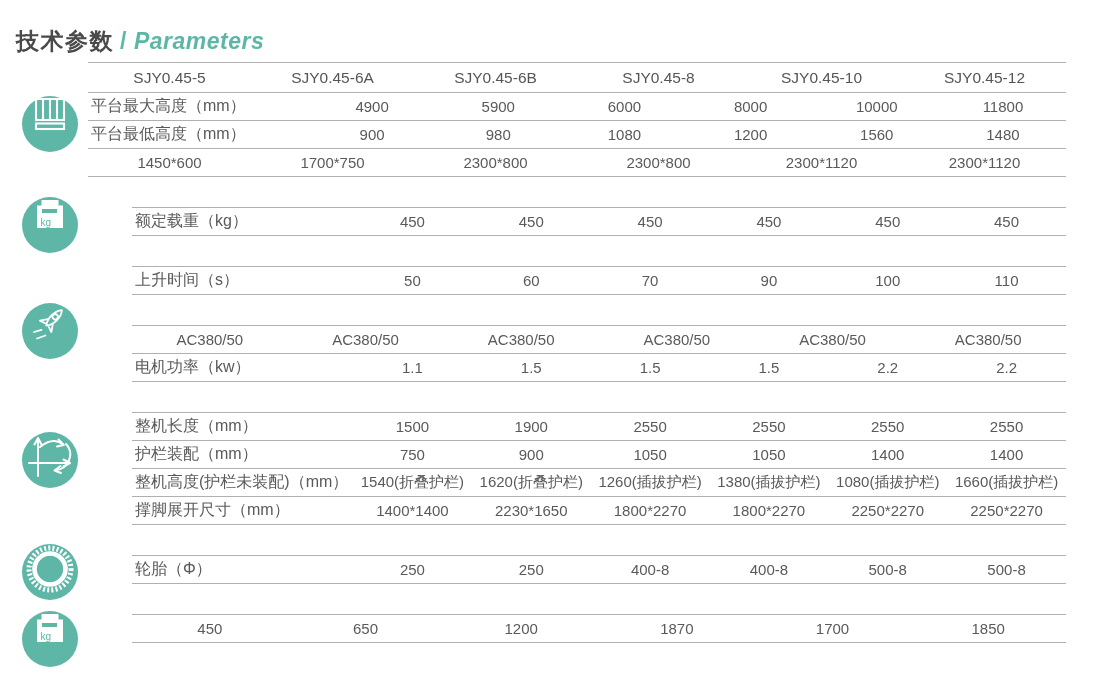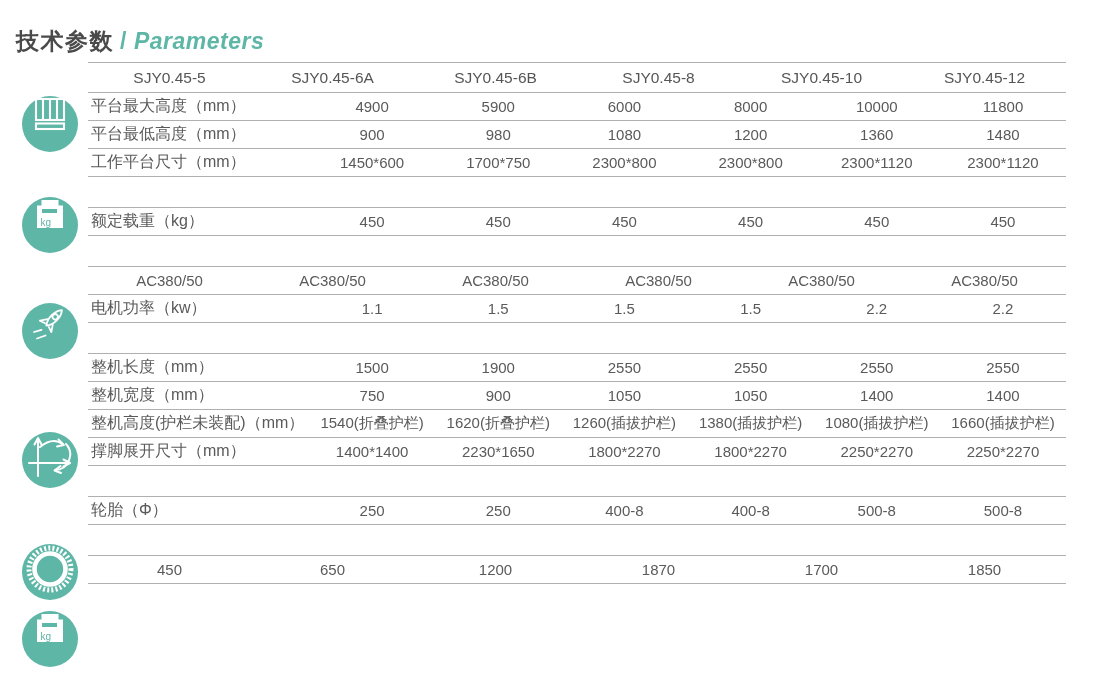--- a/index.html
+++ b/index.html
@@ -16,21 +16,21 @@
   .page-title .accent{color:#5eb6a7;letter-spacing:0.5px;font-style:italic;}
   .page-title .sep{color:#5eb6a7;margin:0 6px;}
   
   .icon-badge{
     position:absolute;left:22px;width:56px;height:56px;border-radius:50%;
     background:#5eb6a7;display:flex;align-items:flex-start;justify-content:center;
   }
   
   .spec-table{position:absolute;left:88px;top:62px;width:978px;}
   .section{border-top:1px solid #b0b0b0;}
-  .section.gap{margin-top:30px;}
+  .section.gap{margin-top:30px;margin-left:44px;}
   .row{display:flex;align-items:center;height:27px;border-bottom:1px solid #b0b0b0;}
   .row.header{height:29px;}
   .row-label{
     width:218px;flex:0 0 218px;padding-left:3px;font-size:16px;
     white-space:nowrap;color:#5a5a5a;
   }
   .cell{
     flex:1 1 0;text-align:center;font-size:15px;white-space:nowrap;color:#5a5a5a;
   }
   .row.header .cell,.row.header .row-label{font-size:15.5px;color:#555;}
@@ -119,42 +119,52 @@
         <div class="cell">8000</div>
         <div class="cell">10000</div>
         <div class="cell">11800</div>
       </div>
       <div class="row">
         <div class="row-label">平台最低高度（mm）</div>
         <div class="cell">900</div>
         <div class="cell">980</div>
         <div class="cell">1080</div>
         <div class="cell">1200</div>
-        <div class="cell">1360</div>
+        <div class="cell">1560</div>
         <div class="cell">1480</div>
       </div>
       <div class="row">
-        <div class="row-label">工作平台尺寸（mm）</div>
         <div class="cell">1450*600</div>
         <div class="cell">1700*750</div>
         <div class="cell">2300*800</div>
         <div class="cell">2300*800</div>
         <div class="cell">2300*1120</div>
         <div class="cell">2300*1120</div>
       </div>
     </div>
     <div class="section gap">
       <div class="row">
         <div class="row-label">额定载重（kg）</div>
         <div class="cell">450</div>
         <div class="cell">450</div>
         <div class="cell">450</div>
         <div class="cell">450</div>
         <div class="cell">450</div>
         <div class="cell">450</div>
+      </div>
+    </div>
+    <div class="section gap">
+      <div class="row">
+        <div class="row-label">上升时间（s）</div>
+        <div class="cell">50</div>
+        <div class="cell">60</div>
+        <div class="cell">70</div>
+        <div class="cell">90</div>
+        <div class="cell">100</div>
+        <div class="cell">110</div>
       </div>
     </div>
     <div class="section gap">
       <div class="row">
         <div class="cell">AC380/50</div>
         <div class="cell">AC380/50</div>
         <div class="cell">AC380/50</div>
         <div class="cell">AC380/50</div>
         <div class="cell">AC380/50</div>
         <div class="cell">AC380/50</div>
@@ -173,21 +183,21 @@
       <div class="row">
         <div class="row-label">整机长度（mm）</div>
         <div class="cell">1500</div>
         <div class="cell">1900</div>
         <div class="cell">2550</div>
         <div class="cell">2550</div>
         <div class="cell">2550</div>
         <div class="cell">2550</div>
       </div>
       <div class="row">
-        <div class="row-label">整机宽度（mm）</div>
+        <div class="row-label">护栏装配（mm）</div>
         <div class="cell">750</div>
         <div class="cell">900</div>
         <div class="cell">1050</div>
         <div class="cell">1050</div>
         <div class="cell">1400</div>
         <div class="cell">1400</div>
       </div>
       <div class="row">
         <div class="row-label">整机高度(护栏未装配)（mm）</div>
         <div class="cell">1540(折叠护栏)</div>

